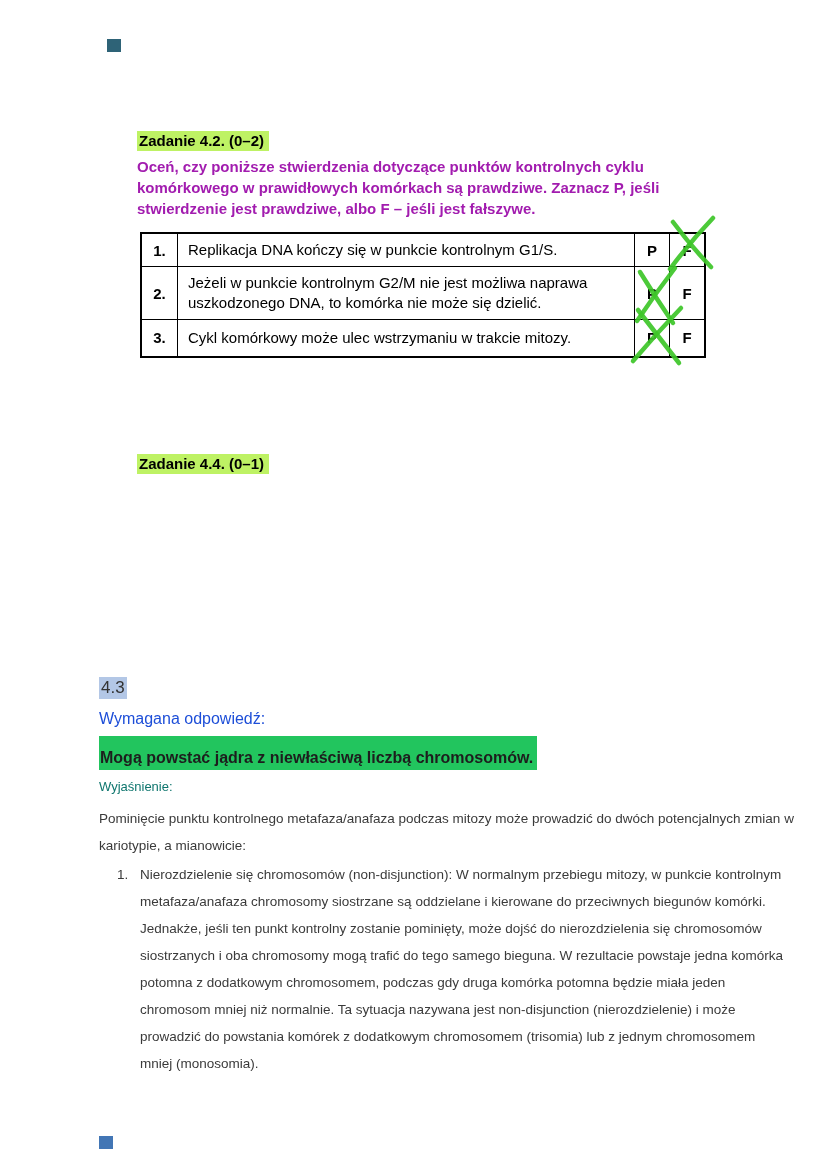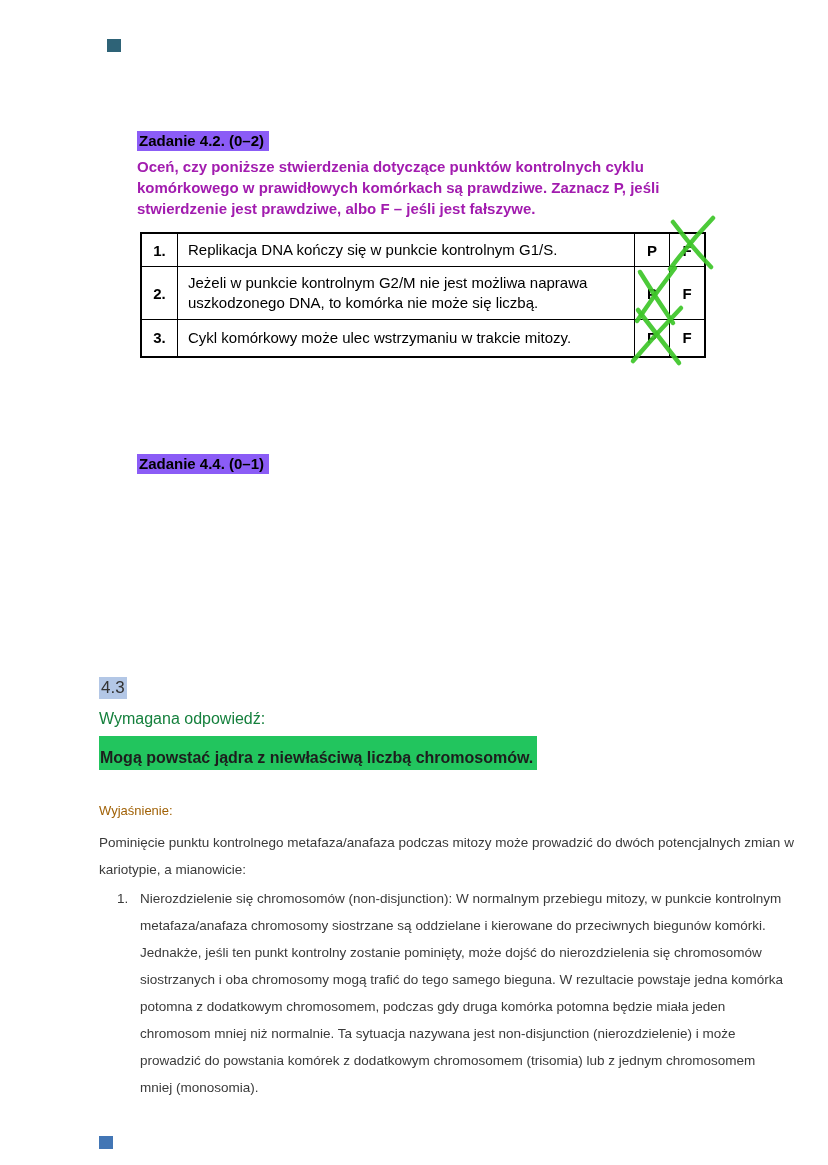--- a/index.html
+++ b/index.html
@@ -13,21 +13,21 @@
   }
   
   .artifact{position:absolute;width:14px;height:13px;}
   .artifact.top{left:107px;top:39px;background:#2e6377;}
   .artifact.bottom{left:99px;top:1136px;background:#4276b5;}
 
   
   .exam{position:absolute;left:137px;top:131px;width:573px;}
   .task-header{
     display:inline-block;
-    background:#8b5cf6;
+    background:#bef264;
     font-weight:bold;
     font-size:15px;
     line-height:18px;
     padding:1px 5px 1px 2px;
     color:#000;
   }
   .task-instruction{
     margin:5px 0 0 0;
     font-weight:bold;
     font-size:15px;
@@ -64,30 +64,30 @@
   }
 
   
   .answerkey{position:absolute;left:99px;top:677px;width:700px;color:#2f2f2f;}
   .answer-ref{
     display:inline-block;
     font-size:17px;line-height:22px;
     background:#b3c7e6;color:#333;
     padding:0 2px;
   }
-  .required-label{margin-top:9px;font-size:16px;line-height:21px;color:#15803d;}
+  .required-label{margin-top:9px;font-size:16px;line-height:21px;color:#1d4ed8;}
   .required-answer{
     display:inline-block;
     margin-top:7px;
     font-size:16px;line-height:22px;
     font-weight:bold;color:#1d1d1d;
     background:#22c55e;
     padding:11px 4px 1px 1px;
   }
-  .expl-label{margin-top:32px;font-size:13px;line-height:17px;color:#a16207;}
+  .expl-label{margin-top:8px;font-size:13px;line-height:17px;color:#0f766e;}
   .expl-intro{margin:10px 0 0 0;font-size:13.5px;line-height:27px;color:#3a3a3a;width:695px;}
   .expl-list{margin-top:2px;}
   .list-item{display:flex;align-items:flex-start;}
   .li-num{
     margin-left:18px;width:23px;flex:0 0 23px;
     font-size:13.5px;line-height:27px;color:#3a3a3a;
   }
   .li-text{
     width:650px;flex:0 0 650px;
     font-size:13.5px;line-height:27px;color:#3a3a3a;
@@ -110,21 +110,21 @@
         <table class="statements">
           <tbody>
               <tr class="r1">
             <td class="num">1.</td>
             <td class="stmt">Replikacja DNA kończy się w punkcie kontrolnym G1/S.</td>
             <td class="pf">P</td>
             <td class="pf">F</td>
           </tr>
           <tr class="r2">
             <td class="num">2.</td>
-            <td class="stmt">Jeżeli w punkcie kontrolnym G2/M nie jest możliwa naprawa uszkodzonego DNA, to komórka nie może się liczbą.</td>
+            <td class="stmt">Jeżeli w punkcie kontrolnym G2/M nie jest możliwa naprawa uszkodzonego DNA, to komórka nie może się dzielić.</td>
             <td class="pf">P</td>
             <td class="pf">F</td>
           </tr>
           <tr class="r3">
             <td class="num">3.</td>
             <td class="stmt">Cykl komórkowy może ulec wstrzymaniu w trakcie mitozy.</td>
             <td class="pf">P</td>
             <td class="pf">F</td>
           </tr>
         </tbody>

